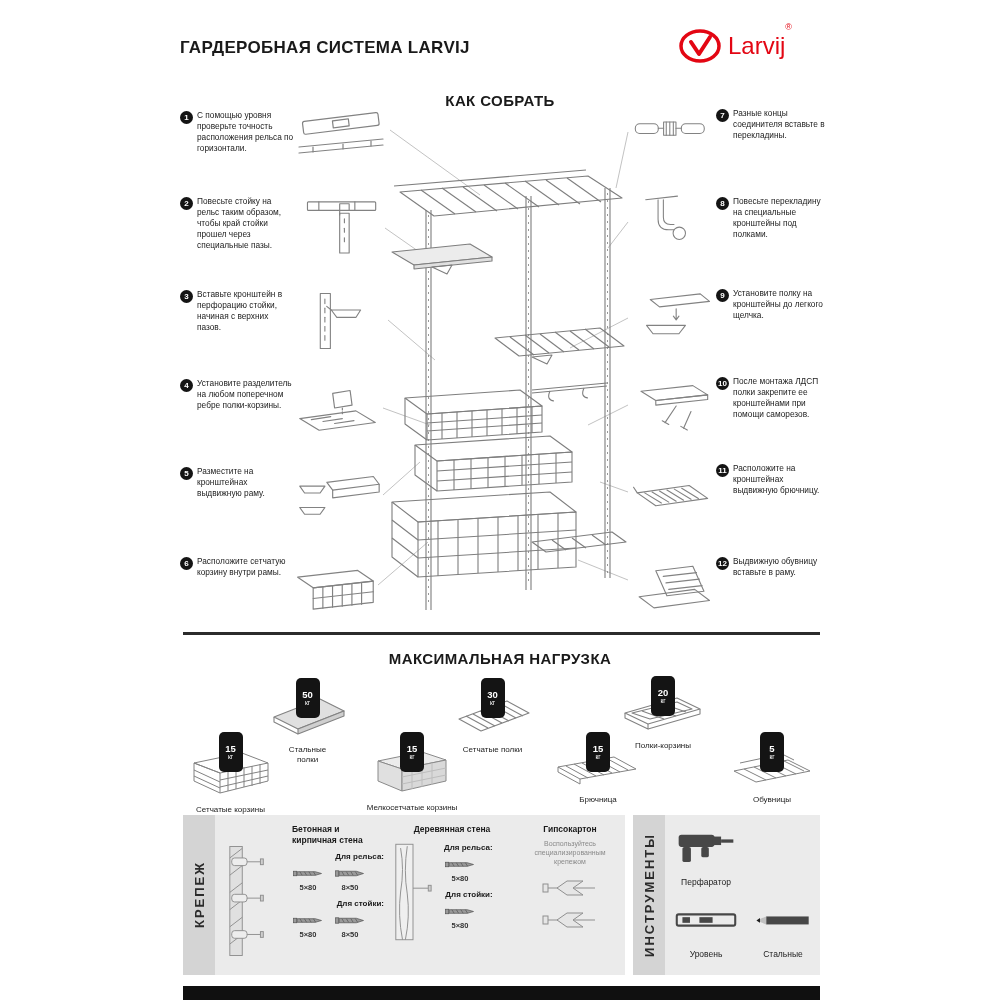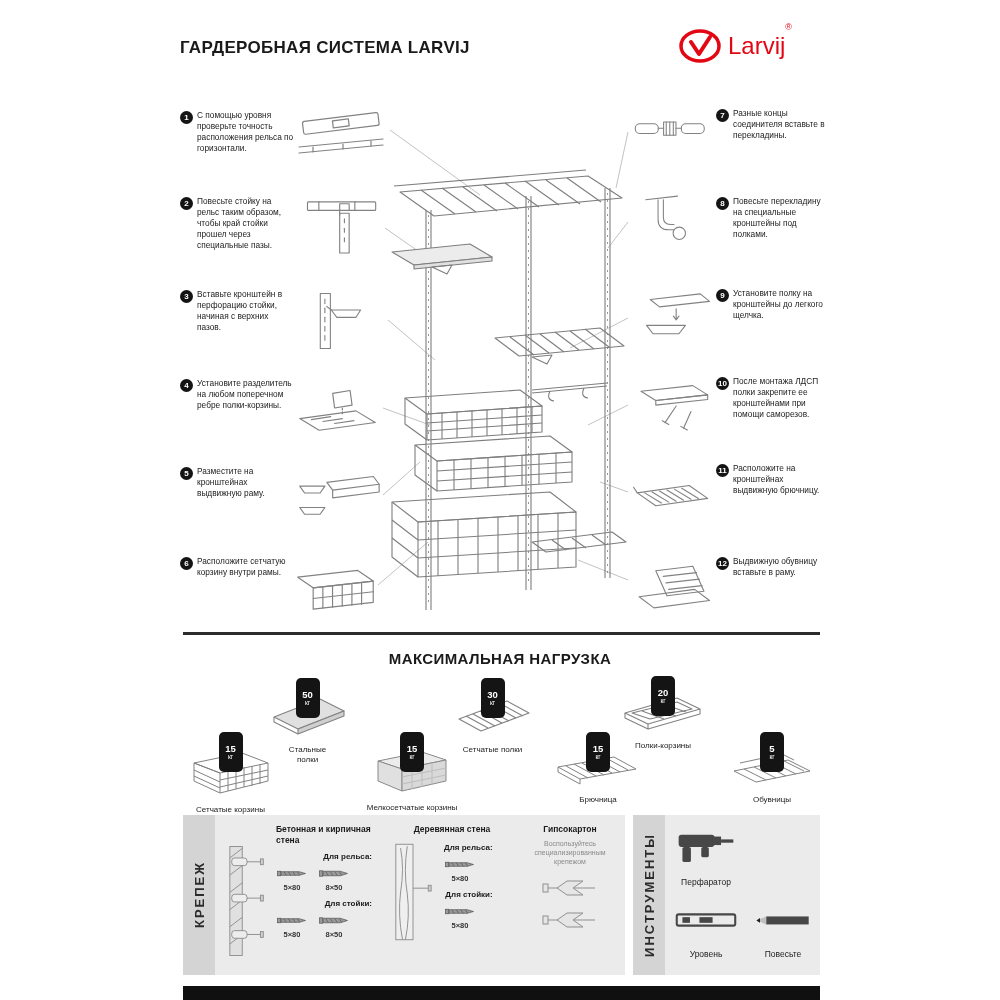--- a/index.html
+++ b/index.html
@@ -44,20 +44,21 @@
 
   <div class="abs doc-title" style="left:180px;top:38px;">ГАРДЕРОБНАЯ СИСТЕМА LARVIJ</div>
   <div class="abs brand" style="left:678px;top:28px;">
     <svg width="44" height="36" viewBox="0 0 44 36">
       <ellipse cx="22" cy="18" rx="19" ry="15" fill="none" stroke="#e30613" stroke-width="3.5"></ellipse>
       <path d="M13 14 L21 26 L32 9" fill="none" stroke="#e30613" stroke-width="4" stroke-linecap="round" stroke-linejoin="round"></path>
     </svg>
     <div><span class="brand-text">Larvij</span><span class="brand-reg">®</span></div>
   </div>
 
+  <div class="abs section-h" style="left:180px;top:92px;width:640px;">КАК СОБРАТЬ</div>
 
   <svg class="abs" style="left:180px;top:90px;" width="640" height="545" viewBox="0 0 640 545">
     <g stroke="#a8a8a8" stroke-width="0.7" fill="none">
       <line x1="210" y1="40" x2="300" y2="105"></line>
         <line x1="205" y1="138" x2="248" y2="168"></line>
       <line x1="208" y1="230" x2="255" y2="270"></line>
         <line x1="203" y1="318" x2="250" y2="335"></line>
       <line x1="203" y1="405" x2="240" y2="372"></line>
         <line x1="198" y1="495" x2="248" y2="452"></line>
       <line x1="448" y1="42" x2="436" y2="98"></line>
@@ -493,21 +494,21 @@
         </svg>
     </div>
     <div class="load-label">Обувницы</div>
   </div>
 
   <div class="abs gray-panel" style="left:215px;top:815px;width:410px;height:160px;"></div>
   <div class="abs vstrip" style="left:183px;top:815px;width:32px;height:160px;">
     <div class="vlabel">КРЕПЕЖ</div>
   </div>
 
-  <div class="abs" style="left:226px;top:824px;width:158px;display:flex;gap:6px;">
+  <div class="abs" style="left:226px;top:824px;width:158px;display:flex;gap:22px;">
     <div style="margin-top:18px;">
       <svg width="44" height="118" viewBox="0 0 46 118">
           <g stroke="#8f8f8f" fill="none" stroke-width="1">
         <rect x="4" y="2" width="13" height="114" fill="#e0e0e0"></rect>
         <path d="M4 14 L17 4 M4 32 L17 22 M4 50 L17 40 M4 68 L17 58 M4 86 L17 76 M4 104 L17 94"></path>
         <rect x="6" y="14" width="16" height="8" rx="3" fill="#ededed"></rect>
             <line x1="22" y1="18" x2="36" y2="18"></line>
             <rect x="36" y="15" width="3" height="6" fill="#cfcfcf"></rect>
         <rect x="6" y="52" width="16" height="8" rx="3" fill="#ededed"></rect>
             <line x1="22" y1="56" x2="36" y2="56"></line>
@@ -655,18 +656,18 @@
         <rect x="10" y="20" width="8" height="6" fill="#474747"></rect>
     </svg>
     <div class="tool-label">Уровень</div>
   </div>
   <div class="tool-cell" style="left:748px;top:898px;width:70px;">
     <svg width="62" height="44" viewBox="0 0 70 46">
       <rect x="16" y="19" width="48" height="9" fill="#474747"></rect>
       <path d="M16 19 L5 23.5 L16 28 Z" fill="#c0c0c0"></path>
       <path d="M9 20.8 L5 23.5 L9 26.2 Z" fill="#1f1f1f"></path>
     </svg>
-    <div class="tool-label">Повесьте</div>
+    <div class="tool-label">Стальные</div>
   </div>
 
   <div class="abs footer-bar" style="left:183px;top:986px;width:637px;height:14px;"></div>
 
 </div>
 
 </body></html>

